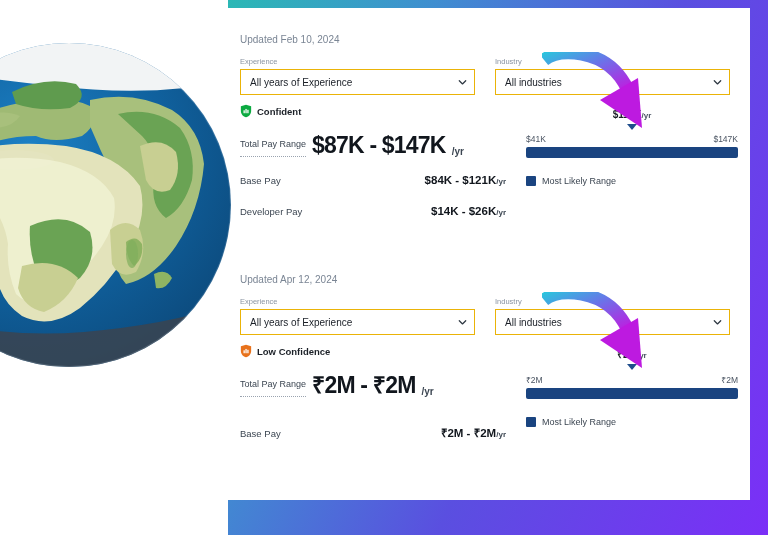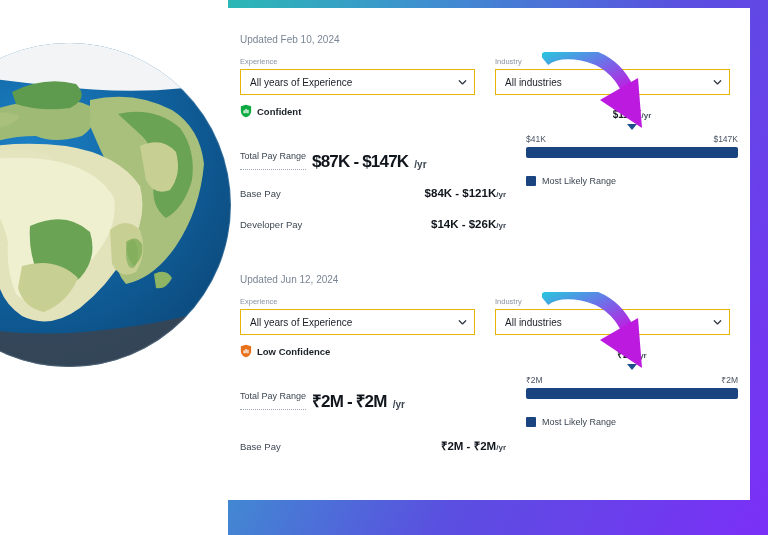--- a/index.html
+++ b/index.html
@@ -62,28 +62,28 @@
   .chev svg { display: block; }
 
   
   .pay-col { position: absolute; left: 12px; top: 74px; width: 278px; }
 
   .badge { display: flex; align-items: center; gap: 5px; }
   .badge-icon { width: 12px; height: 14px; display: block; }
   .badge-text { font-size: 9.5px; font-weight: bold; color: #1b2027; }
 
   .total-row {
-    display: flex; align-items: flex-end; margin-top: 32px; gap: 6px;
+    display: flex; align-items: flex-end; margin-top: 16px; gap: 6px;
   }
   .total-label {
     font-size: 9px; color: #3c4652; padding-bottom: 5px;
     border-bottom: 1.5px dotted #9aa3af; line-height: 1.5;
   }
   .total-value {
-    font-size: 17px; font-weight: bold; color: #11161d; letter-spacing: -0.8px;
+    font-size: 23px; font-weight: bold; color: #11161d; letter-spacing: -0.8px;
     line-height: 1;
   }
   .unit { font-size: 10px; font-weight: bold; color: #3c4652; }
   .unit-sm { font-size: 8px; font-weight: bold; color: #3c4652; }
 
   .pay-line {
     display: flex; justify-content: space-between; align-items: baseline;
     margin-top: 13px; padding-right: 12px;
   }
   .pay-line-label { font-size: 9.5px; color: #3c4652; }
@@ -238,21 +238,21 @@
         </div>
         <div class="bar-track"></div>
         <div class="legend">
           <span class="legend-sw"></span>
           <span class="legend-text">Most Likely Range</span>
         </div>
       </div>
     </div>
 
     <div class="section sec2">
-      <div class="q-updated">Updated Jun 12, 2024</div>
+      <div class="q-updated">Updated Apr 12, 2024</div>
 
       <div class="filters">
         <div class="filter">
           <div class="filter-label">Experience</div>
           <div class="select">
             <span>All years of Experience</span>
             <span class="chev">
               <svg viewBox="0 0 12 12" width="11" height="11">
                   <path d="M2.5 4.5 L6 8 L9.5 4.5" fill="none" stroke="#2f3944" stroke-width="1.4" stroke-linecap="round" stroke-linejoin="round"></path>
                 </svg>

